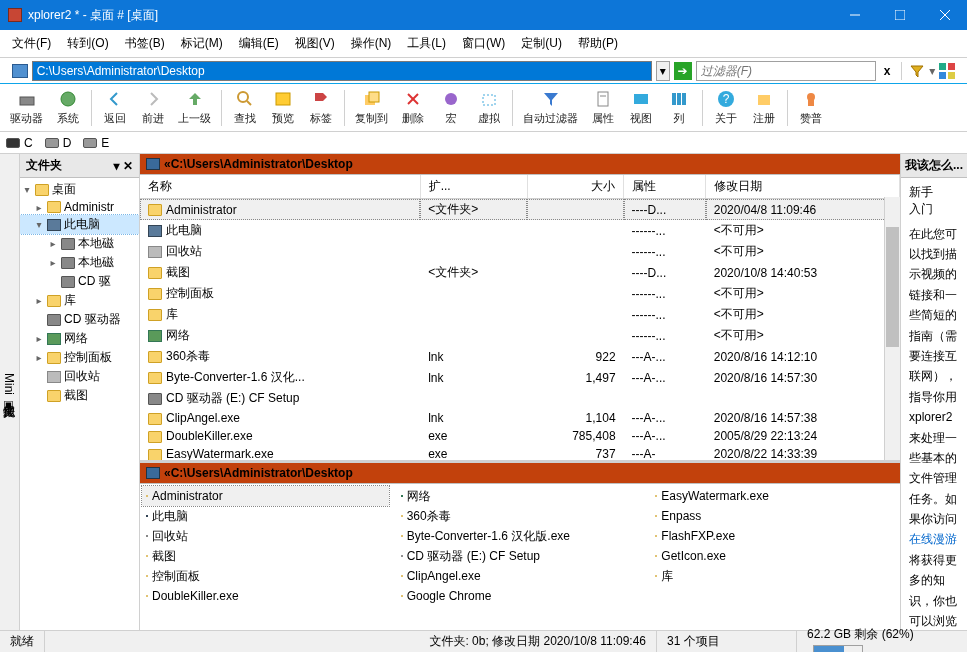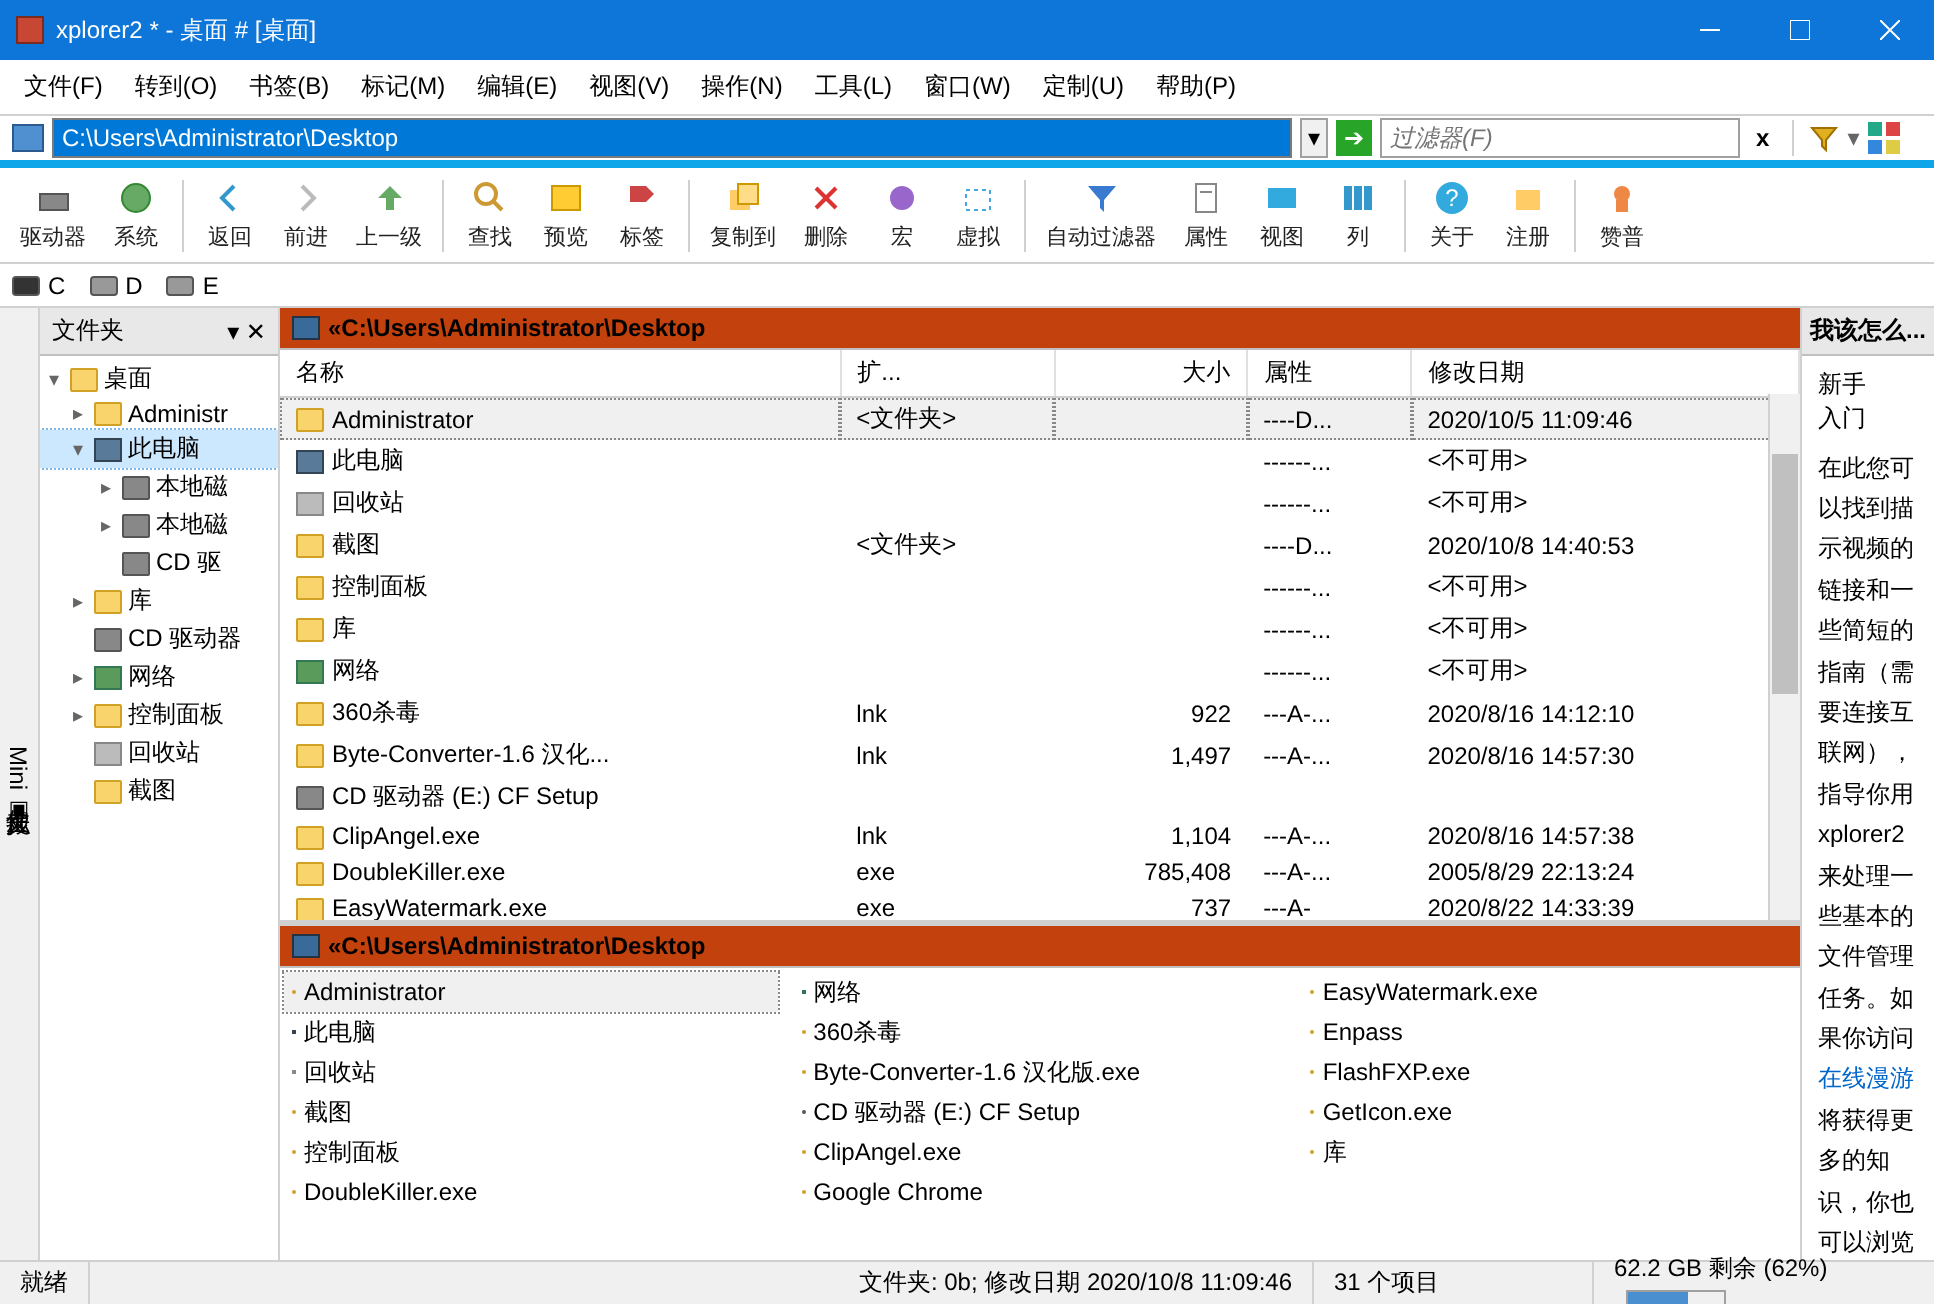--- a/index.html
+++ b/index.html
@@ -6,21 +6,21 @@
 body { width: 967px; height: 652px; background: #fff; overflow: hidden; display: flex; flex-direction: column; }
 
 .titlebar { background: #0d76d8; height: 30px; display: flex; align-items: center; color: #fff; padding: 0 0 0 8px; }
 .titlebar .app-icon { width: 14px; height: 14px; background: #c74634; border: 1px solid #7a2a1e; margin-right: 6px; }
 .titlebar .title { flex: 1; font-size: 12px; }
 .titlebar .winbtn { width: 45px; height: 30px; display: flex; align-items: center; justify-content: center; color: #fff; }
 
 .menubar { background: #fff; height: 28px; display: flex; align-items: center; padding: 0 4px; border-bottom: 1px solid #d0d0d0; }
 .menubar .menu-item { padding: 2px 8px; cursor: default; }
 
-.addrbar { height: 26px; display: flex; align-items: center; padding: 2px 6px; gap: 4px; border-bottom: 4px solid #0ea5e9; }
+.addrbar { height: 26px; display: flex; align-items: center; padding: 2px 6px; gap: 4px; border-bottom: 1px solid #0ea5e9; justify-content: center; }
 .addrbar .drive-icon { width: 16px; height: 14px; background: #5090d0; border: 1px solid #2a5a90; }
 .addrbar input.address { flex: 1; max-width: 620px; border: 1px solid #7a7a7a; padding: 2px 4px; background: #0078d7; color: #fff; font-size: 12px; }
 .addrbar .dd { width: 14px; height: 20px; border: 1px solid #a0a0a0; display: flex; align-items: center; justify-content: center; background: #f0f0f0; }
 .addrbar .go-btn { width: 18px; height: 18px; background: #28a428; display: flex; align-items:center; justify-content:center; color:#fff; }
 .addrbar input.filter { width: 180px; border: 1px solid #a0a0a0; padding: 2px 4px; font-style: italic; color: #6d28d9; }
 .addrbar .x-btn { font-weight: bold; padding: 0 4px; }
 .addrbar .grid { width: 16px; height: 16px; display: grid; grid-template-columns: 1fr 1fr; grid-template-rows: 1fr 1fr; gap: 2px; }
 .addrbar .grid span { background: #2a8; } .addrbar .grid span:nth-child(2){background:#d44;} .addrbar .grid span:nth-child(3){background:#38d;} .addrbar .grid span:nth-child(4){background:#dc4;}
 
 .toolbar { height: 48px; display: flex; align-items: center; padding: 2px 4px; border-bottom: 1px solid #d0d0d0; gap: 0; }
@@ -31,21 +31,21 @@
 
 .drivebar { height: 22px; display: flex; align-items: center; padding: 0 6px; gap: 12px; border-bottom: 1px solid #d0d0d0; }
 .drivebar .dbtn { display: flex; align-items: center; gap: 4px; }
 .drivebar .dico { width: 14px; height: 10px; background: #999; border: 1px solid #555; border-radius: 2px; position: relative; }
 .drivebar .dico.dark { background: #333; }
 
 .main { flex: 1; display: flex; overflow: hidden; }
 .vtab { width: 20px; background: #f0f0f0; border-right: 1px solid #d0d0d0; writing-mode: vertical-rl; text-align: center; padding: 6px 2px; font-size: 11px; }
 
 .tree-panel { width: 120px; border-right: 1px solid #d0d0d0; display: flex; flex-direction: column; overflow: hidden; }
-.panel-header { background: #e8e8e8; border-bottom: 1px solid #c0c0c0; padding: 3px 6px; font-weight: normal; font-size: 12px; display:flex; align-items:center; gap:4px;}
+.panel-header { background: #e8e8e8; border-bottom: 1px solid #c0c0c0; padding: 3px 6px; font-weight: bold; font-size: 12px; display:flex; align-items:center; gap:4px;}
 .tree { flex: 1; overflow: auto; padding: 2px 0; }
 .tree .node { display: flex; align-items: center; padding: 1px 2px; white-space: nowrap; gap: 3px; }
 .tree .node .exp { width: 10px; display:inline-block; text-align:center; color:#666; font-size:10px;}
 .tree .node.indent1 { padding-left: 14px; }
 .tree .node.indent2 { padding-left: 28px; }
 .tree .node.sel { background: #cce8ff; outline: 1px dotted #7ab7e8; }
 .tree .ico { width: 14px; height: 12px; display:inline-block; }
 .folder-ico { background: #f9d36b; border: 1px solid #cfa125; border-radius: 1px; }
 .pc-ico { background: #5a7a9a; border: 1px solid #345; }
 .drive-ico2 { background: #888; border:1px solid #555; border-radius:1px;}
@@ -417,21 +417,21 @@
               <th>属性</th>
               <th>修改日期</th>
             </tr>
           </thead>
           <tbody>
             <tr class="sel">
               <td><span class="fico folder-ico"></span>Administrator</td>
               <td>&lt;文件夹&gt;</td>
               <td class="right"></td>
               <td>----D...</td>
-              <td>2020/10/5 11:09:46</td>
+              <td>2020/04/8 11:09:46</td>
             </tr>
             <tr>
               <td><span class="fico pc-ico"></span>此电脑</td>
               <td></td>
               <td class="right"></td>
               <td>------...</td>
               <td>&lt;不可用&gt;</td>
             </tr>
             <tr>
               <td><span class="fico bin-ico"></span>回收站</td>

